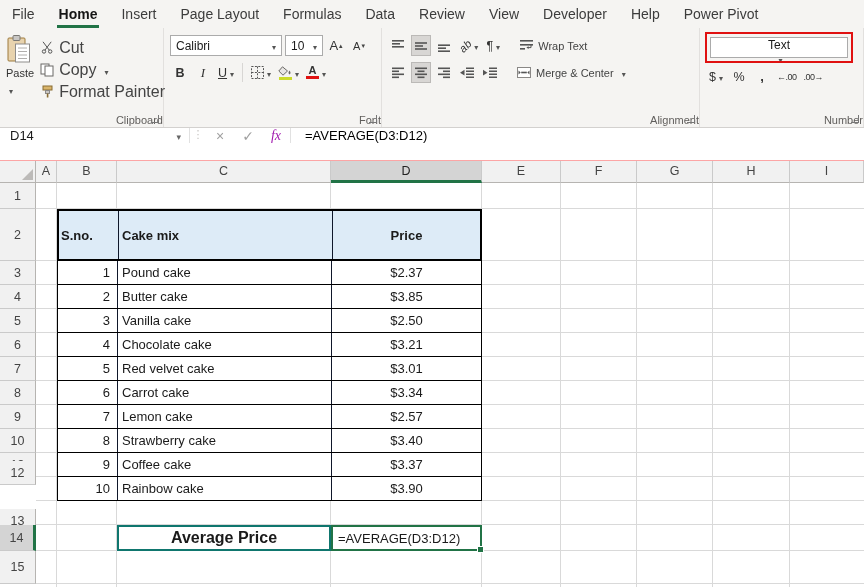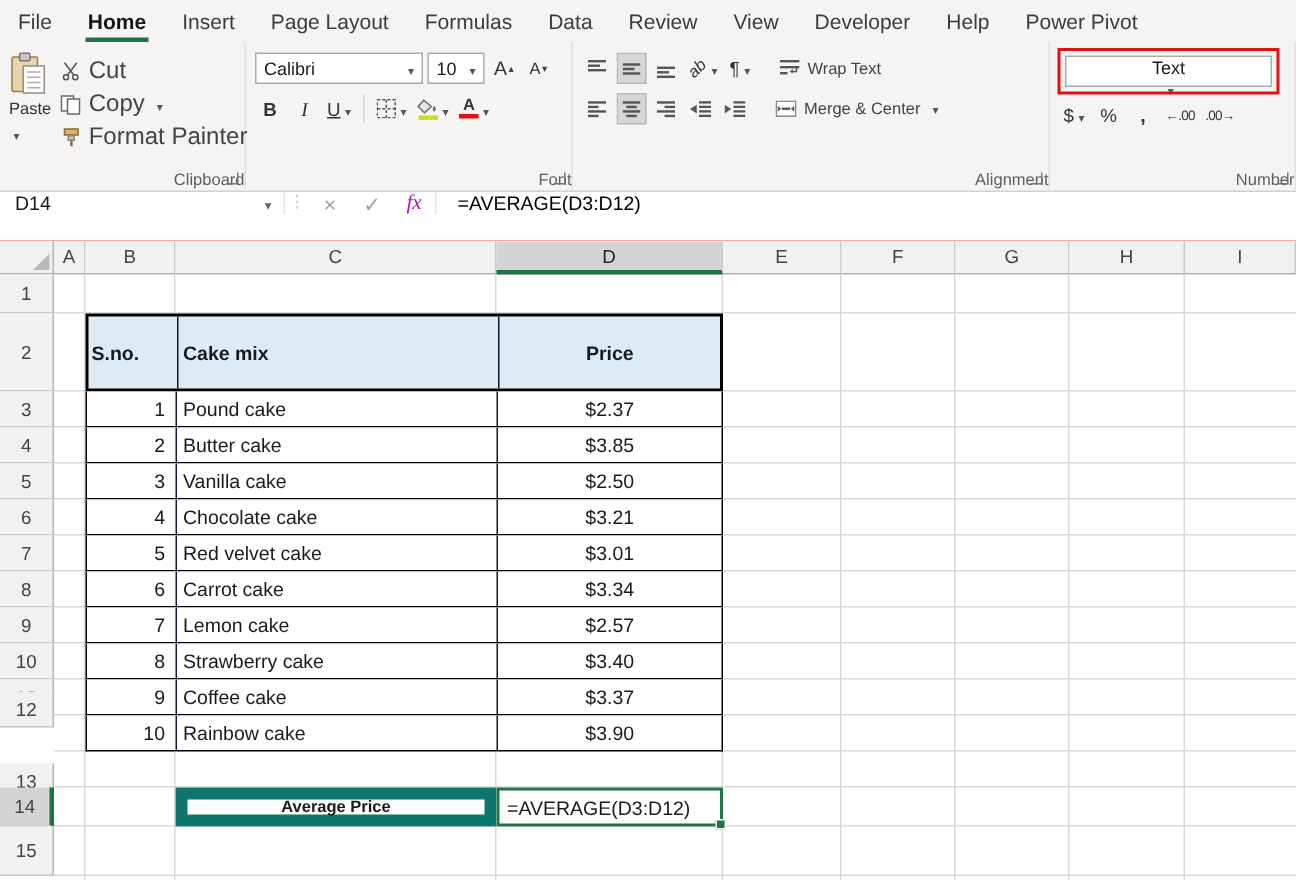--- a/index.html
+++ b/index.html
@@ -106,21 +106,21 @@
   .tcell { display:flex; align-items:center; font-size:13px; border-right:1px solid #0f172a;
            overflow:hidden; white-space:nowrap; }
   .tcell:last-child { border-right:none; }
   .c0 { width:60px; justify-content:flex-end; padding-right:7px; }
   .thead .c0 { justify-content:flex-start; padding-left:2px; padding-right:0; }
   .c1 { width:214px; justify-content:flex-start; padding-left:4px; }
   .thead .c1 { padding-left:3px; }
   .c2 { flex:1; justify-content:center; }
 
   .c14cell { position:absolute; left:117px; top:364px; width:214px; height:26px; z-index:3;
-             border:8px solid #0f766e; background:#fff; font-weight:bold; font-size:11px;
+             border:2px solid #0f766e; background:#fff; font-weight:bold; font-size:16px;
              display:flex; align-items:center; justify-content:center; }
   .d14cell { position:absolute; left:331px; top:364px; width:151px; height:26px; z-index:4;
              border:2px solid #217346; background:#fff; font-size:13px; display:flex;
              align-items:center; padding-left:5px; }
   .d14cell::after { content:""; position:absolute; right:-4px; bottom:-4px; width:5px;
                     height:5px; background:#217346; border:1px solid #fff; }
 
   svg.ic { display:block; }
 </style>
 </head>

